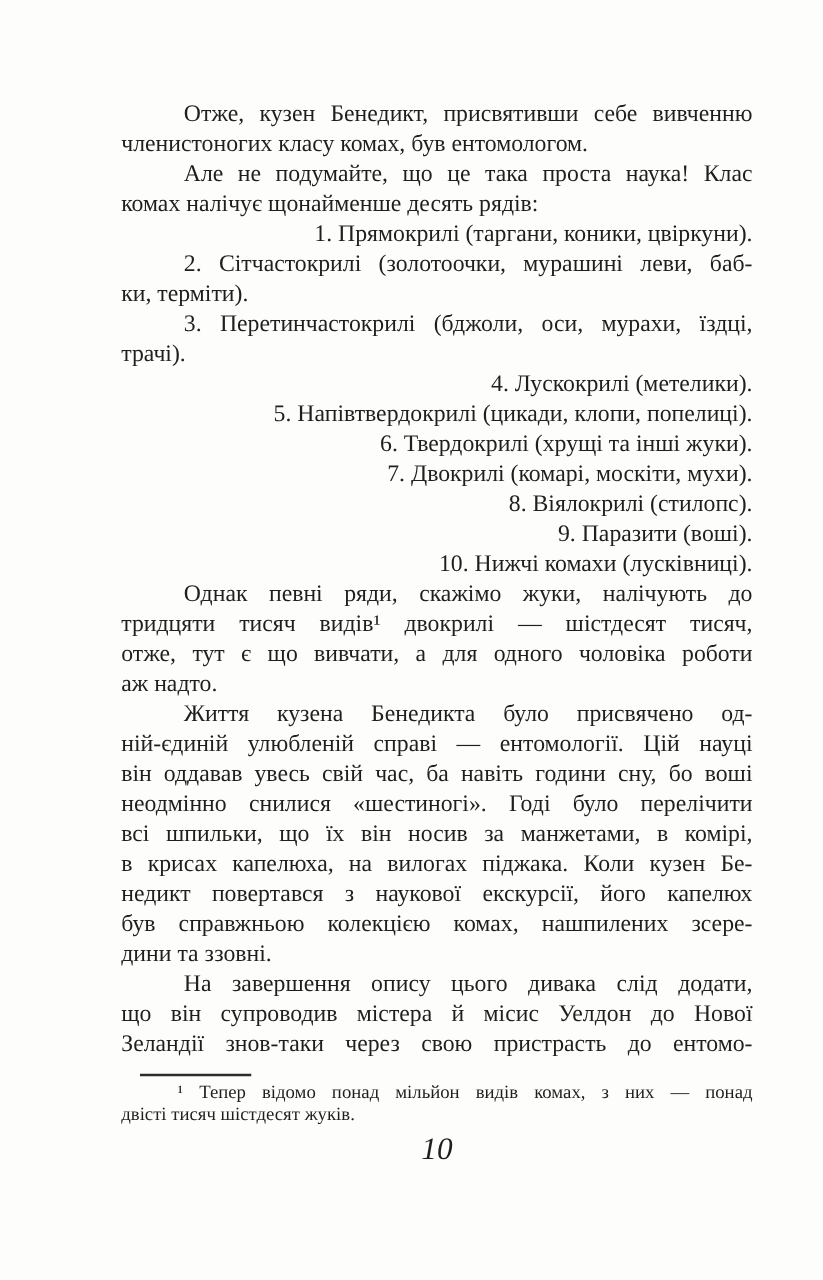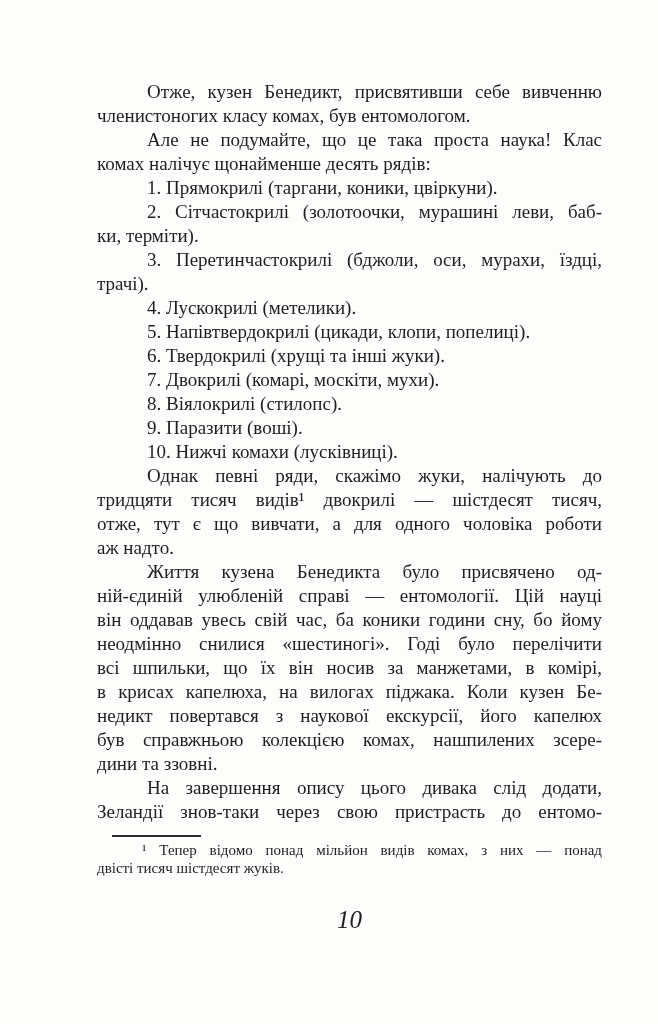--- a/index.html
+++ b/index.html
@@ -30,20 +30,21 @@
     text-align: left;
     text-justify: inter-word;
   }
   .line.just {
     text-align: justify;
     text-align-last: justify;
     -moz-text-align-last: justify;
   }
   .line.indent {
     text-indent: 50px;
+    text-align: right;
   }
   .footnote-rule {
     width: 89px;
     height: 0;
     border-top: 2px solid #2c2c2c;
     margin: 11px 0 4px 15px;
   }
   .footnote {
     font-size: 15px;
     line-height: 18px;
@@ -111,30 +112,31 @@
         </div>
         <div>
           <div class="line indent just">Однак певні ряди, скажімо жуки, налічують до</div>
           <div class="line just">тридцяти тисяч видів¹ двокрилі — шістдесят тисяч,</div>
           <div class="line just">отже, тут є що вивчати, а для одного чоловіка роботи</div>
           <div class="line">аж надто.</div>
         </div>
         <div>
           <div class="line indent just">Життя кузена Бенедикта було присвячено од-</div>
           <div class="line just">ній-єдиній улюбленій справі — ентомології. Цій науці</div>
-          <div class="line just">він оддавав увесь свій час, ба коники години сну, бо йому</div>
+          <div class="line just">він оддавав увесь свій час, ба навіть години сну, бо воші</div>
           <div class="line just">неодмінно снилися «шестиногі». Годі було перелічити</div>
           <div class="line just">всі шпильки, що їх він носив за манжетами, в комірі,</div>
           <div class="line just">в крисах капелюха, на вилогах піджака. Коли кузен Бе-</div>
           <div class="line just">недикт повертався з наукової екскурсії, його капелюх</div>
           <div class="line just">був справжньою колекцією комах, нашпилених зсере-</div>
           <div class="line">дини та ззовні.</div>
         </div>
         <div>
           <div class="line indent just">На завершення опису цього дивака слід додати,</div>
+          <div class="line just">що він супроводив містера й місис Уелдон до Нової</div>
           <div class="line just">Зеландії знов-таки через свою пристрасть до ентомо-</div>
         </div>
       </div>
     <div class="footnote-rule"></div>
     <div id="footnote" class="footnote">
         <div class="line indent just">¹ Тепер відомо понад мільйон видів комах, з них — понад</div>
         <div class="line">двісті тисяч шістдесят жуків.</div>
       </div>
   </div>
   <div class="page-number">10</div>

